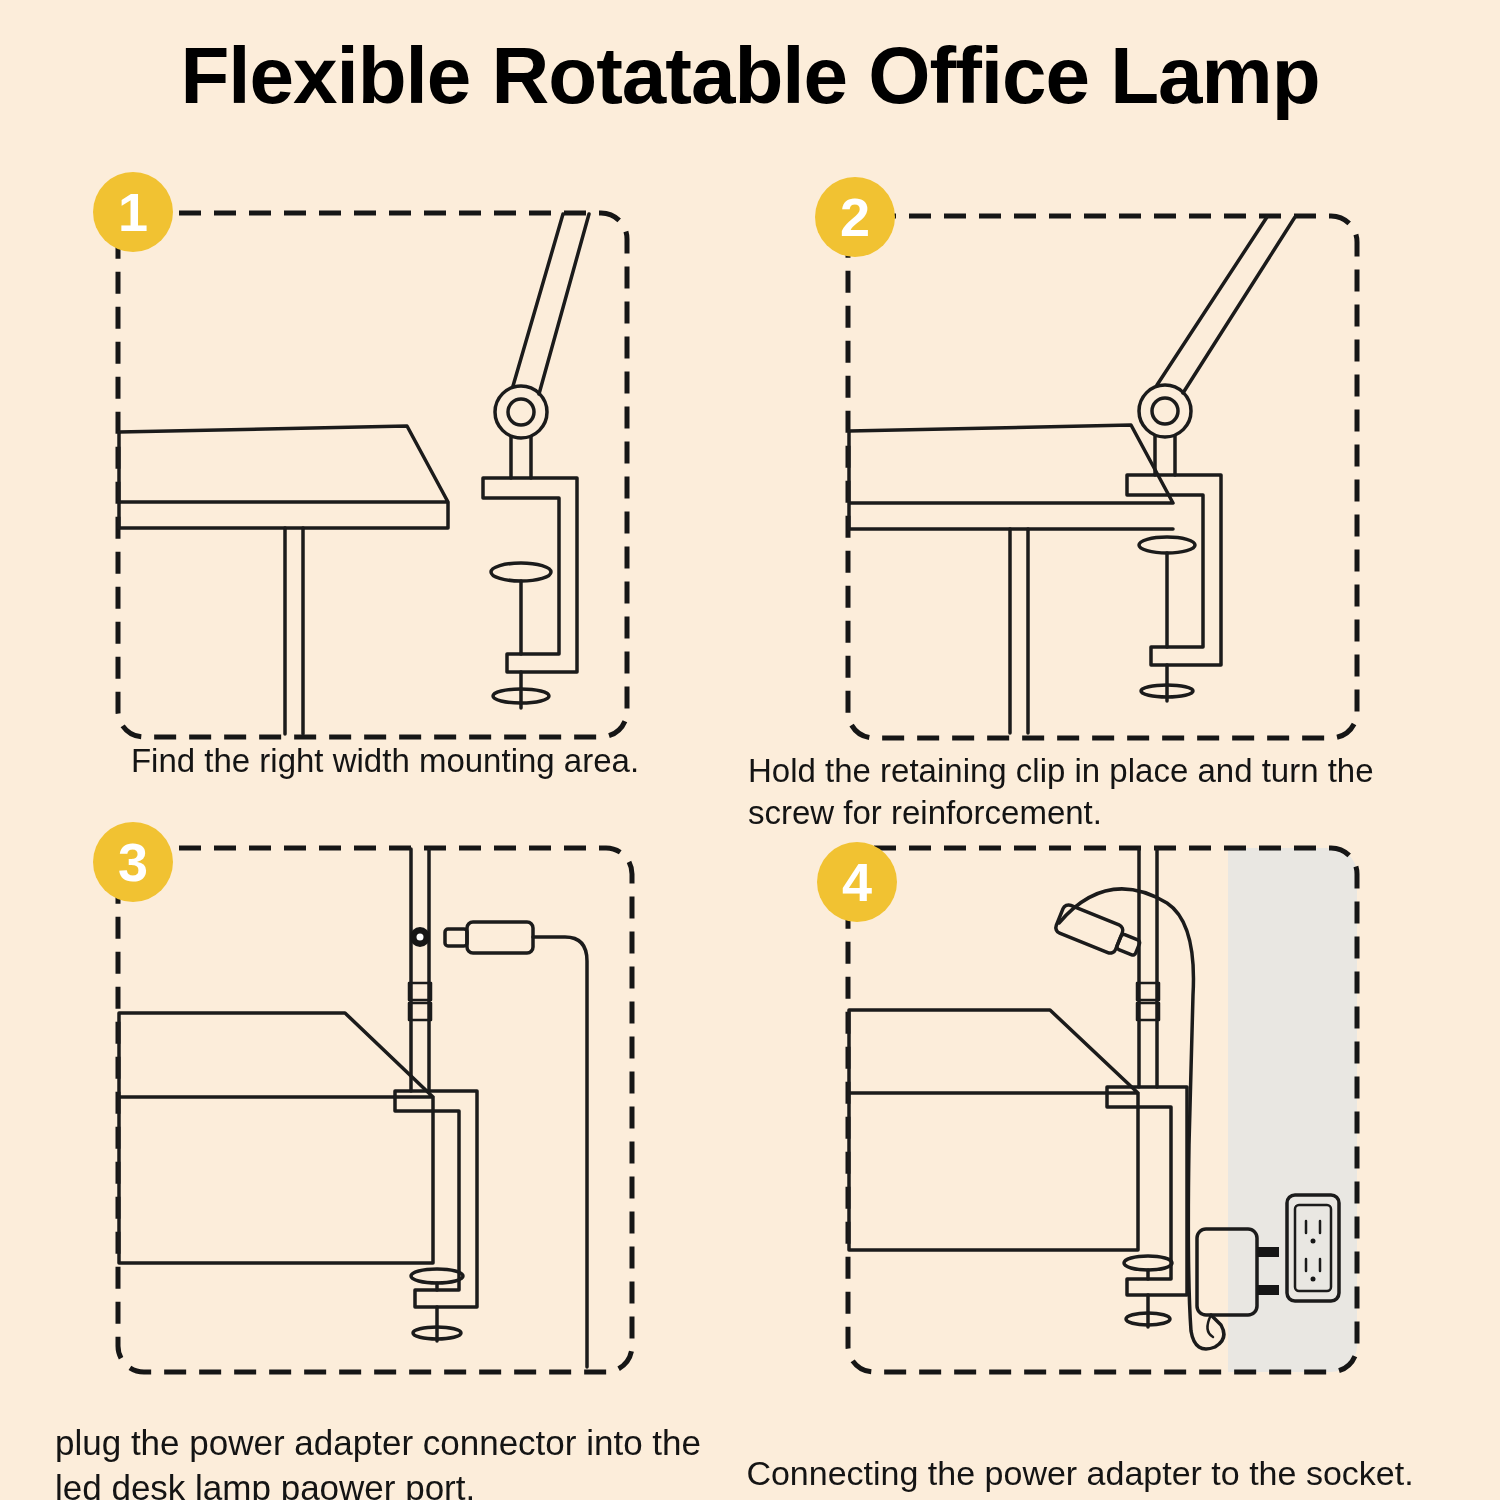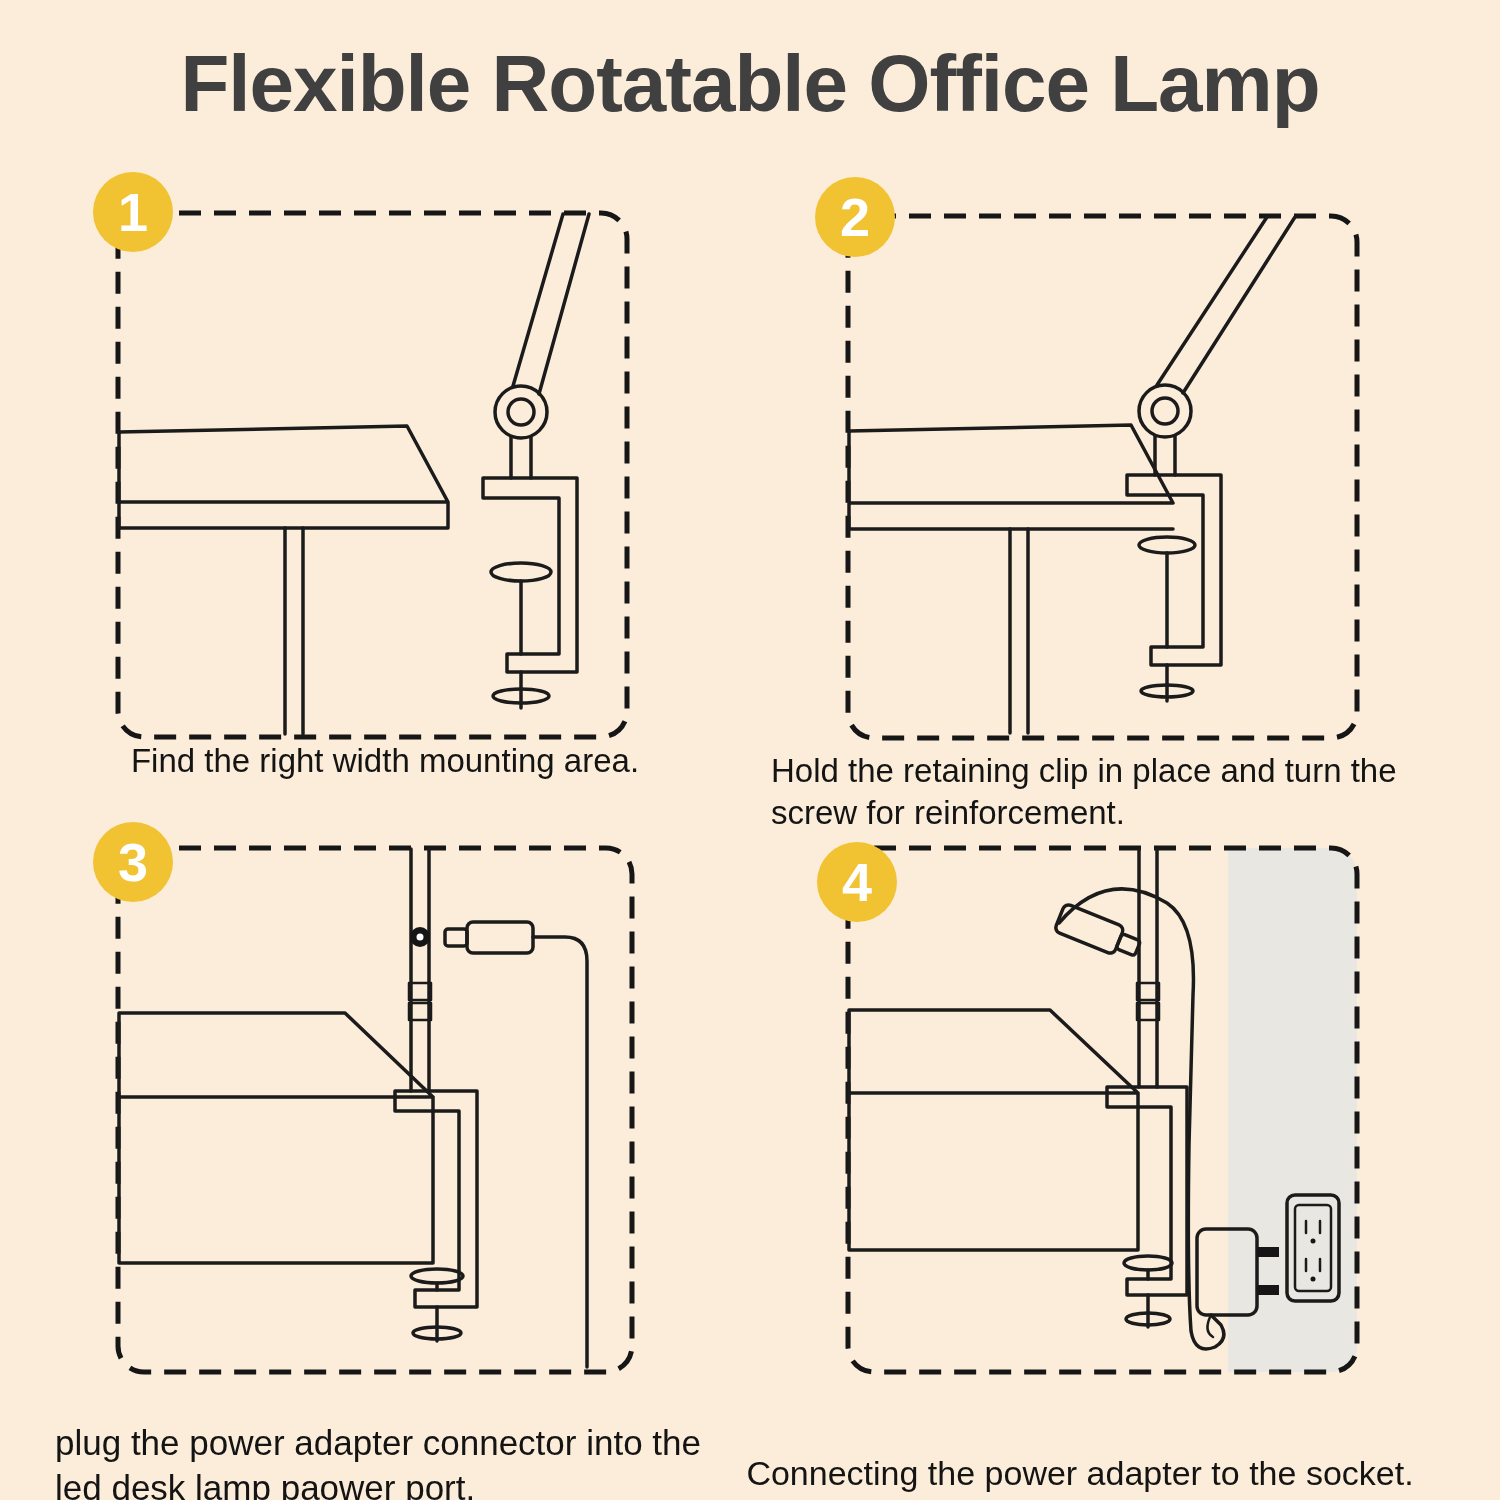--- a/index.html
+++ b/index.html
@@ -1,21 +1,21 @@
 <!DOCTYPE html>
 <html><head>
 <meta charset="utf-8">
 <style>
   html,body{margin:0;padding:0;}
   body{font-family:"Liberation Sans", sans-serif; background:#fcedda;}
   #canvas{position:relative;width:1500px;height:1500px;background:#fcedda;overflow:hidden;}
 
   .title{
-    position:absolute; left:0; top:38px; width:1500px;
-    text-align:center; font-size:80px; font-weight:700; color:#404040;
+    position:absolute; left:0; top:30px; width:1500px;
+    text-align:center; font-size:80px; font-weight:700; color:#000000;
     letter-spacing:-1px;
   }
 
   .panel{position:absolute; width:515px; height:530px;}
   .panel svg{position:absolute; inset:0; width:100%; height:100%;}
 
   .ln{fill:none; stroke:#1b1b1b; stroke-width:3.5; stroke-linecap:round; stroke-linejoin:round;}
   .ln-thin{fill:none; stroke:#1b1b1b; stroke-width:2.5; stroke-linecap:round; stroke-linejoin:round;}
   .border{fill:none; stroke:#161616; stroke-width:5; stroke-dasharray:22 13;}
   .solid{fill:#161616; stroke:none;}
@@ -82,21 +82,21 @@
         <ellipse class="ln" cx="322" cy="332" rx="28" ry="8"></ellipse>
         <path class="ln" d="M322 340 L322 434"></path>
         <path class="ln" d="M322 452 L322 488"></path>
         <ellipse class="ln" cx="322" cy="478" rx="26" ry="6"></ellipse>
       </g>
     </svg>
   </div>
   <div class="badge" style="left:815px; top:177px;">
     <span>2</span>
   </div>
-  <div class="caption cap-left" style="left:748px; top:750px; width:700px;margin-left:23px;">Hold the retaining clip in place and turn the screw for reinforcement.</div>
+  <div class="caption cap-left" style="left:748px; top:750px; width:700px;">Hold the retaining clip in place and turn the screw for reinforcement.</div>
 
   <div class="panel" style="left:115px; top:845px; width:520px;">
     <svg viewBox="0 0 520 530">
       <rect class="border" x="3" y="3" width="514" height="524" rx="26"></rect>
       <g>
         <path class="ln" d="M296 4 L296 246 M314 4 L314 246"></path>
         <rect class="ln-thin" x="294" y="138" width="22" height="17"></rect>
         <rect class="ln-thin" x="294" y="158" width="22" height="17"></rect>
       </g>
       <g>

